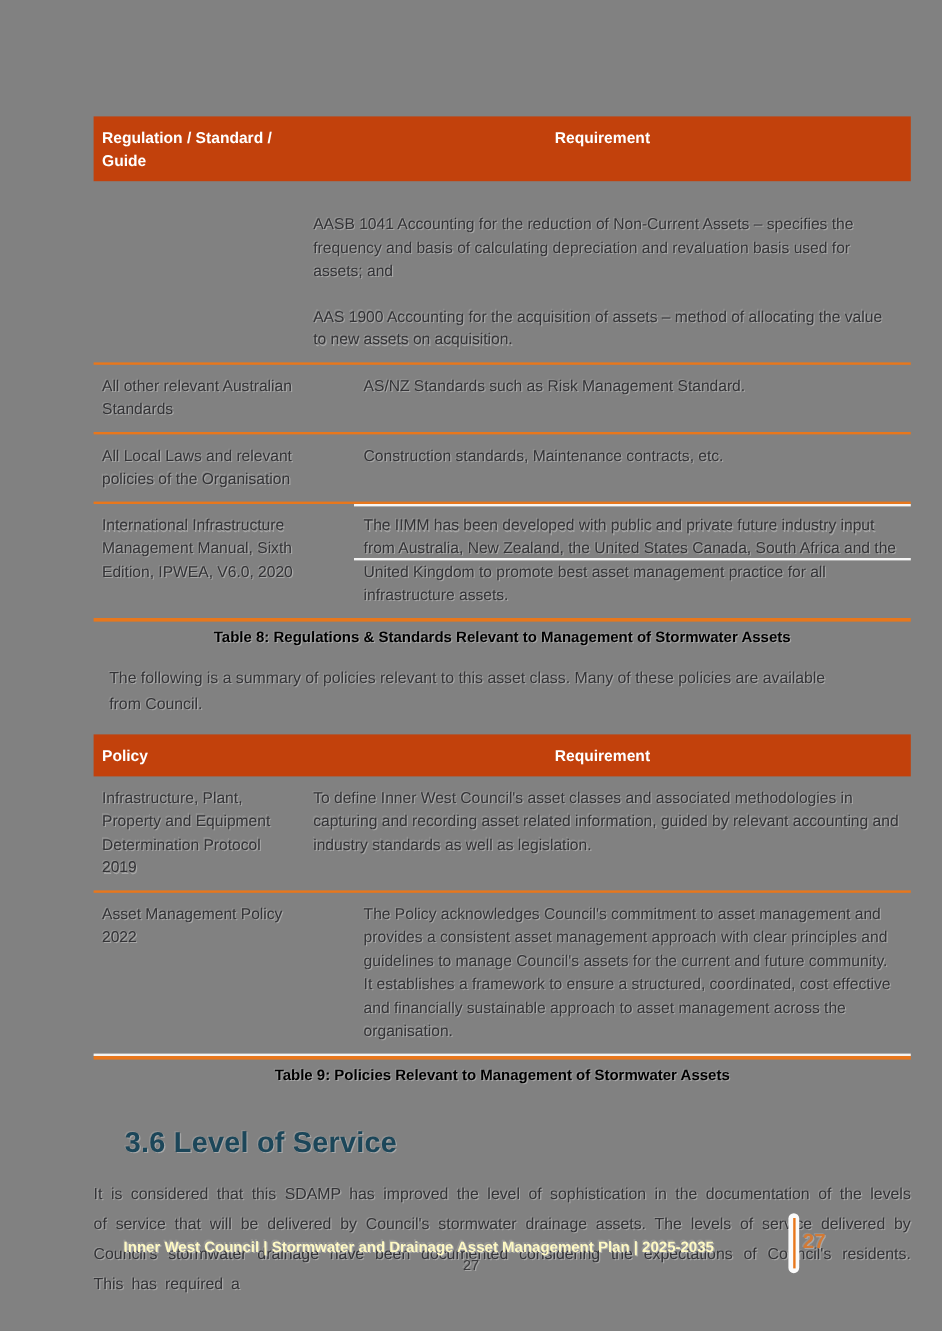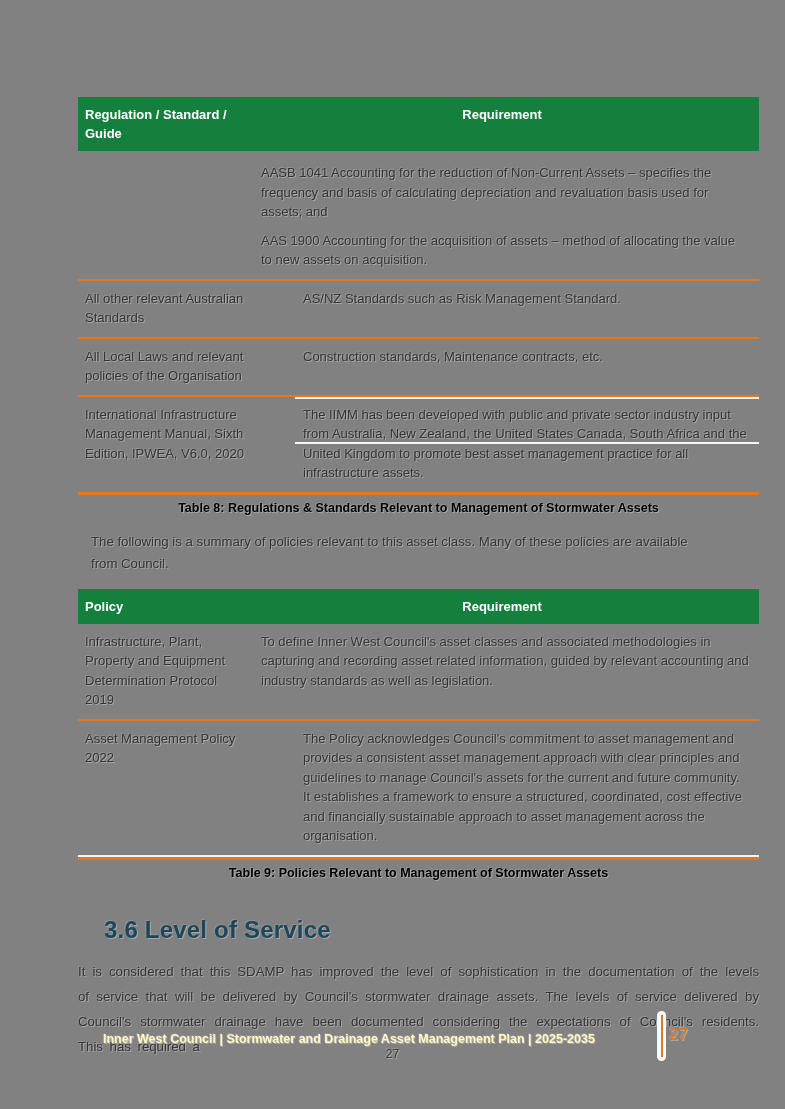--- a/index.html
+++ b/index.html
@@ -9,29 +9,29 @@
     font-family:"Liberation Sans", sans-serif;
     position:relative; overflow:hidden;
     color:#333336;
   }
   .emb { text-shadow: 1px 1px 0 rgba(255,255,255,.30), -1px -1px 0 rgba(255,255,255,.14); }
 
   .content { position:absolute; left:78px; top:97px; width:681px; }
 
   
   .tbl { width:100%; }
-  .thead { display:flex; background:#15803d; color:#fff; font-weight:bold; font-size:13px; line-height:19px; text-shadow:none; }
+  .thead { display:flex; background:#c2410c; color:#fff; font-weight:bold; font-size:13px; line-height:19px; text-shadow:none; }
   .thead .hc1 { width:164px; padding:8px 6px 8px 7px; }
   .thead .hc2 { flex:1; padding:8px 16px 8px 6px;text-align:center; }
   .tbody { border-bottom:3px solid #E8771C; }
   .trow { display:flex; font-size:13px; line-height:19.5px; }
   .trow + .trow { border-top:2px solid #E8771C;gap:42px; }
   .c1 { width:164px; padding:8px 6px 9px 7px; }
   .c2 { flex:1; padding:8px 10px 9px 6px; }
-  .c2 p { margin:4px 0 9px 0; }
+  .c2 p { margin:18px 0 9px 0; }
   .c2 p:last-child { margin-bottom:0; }
 
   
   .row-iimm .c2 { position:relative; }
   .row-iimm .c2::before { content:""; position:absolute; left:-2px; right:0; top:0px; height:2px; background:rgba(255,255,255,.92); }
   .row-iimm .c2::after  { content:""; position:absolute; left:-2px; right:0; top:45px; height:2px; background:rgba(255,255,255,.92); }
   .tbl2 .trow:last-child { border-bottom:2px solid rgba(255,255,255,.9); }
 
   .caption {
     text-align:center; font-weight:bold; font-size:12.5px;
@@ -94,21 +94,21 @@
         <div class="trow">
           <div class="c1">All other relevant Australian Standards</div>
           <div class="c2">AS/NZ Standards such as Risk Management Standard.</div>
         </div>
         <div class="trow">
           <div class="c1">All Local Laws and relevant policies of the Organisation</div>
           <div class="c2">Construction standards, Maintenance contracts, etc.</div>
         </div>
         <div class="trow row-iimm">
           <div class="c1">International Infrastructure Management Manual, Sixth Edition, IPWEA, V6.0, 2020</div>
-          <div class="c2">The IIMM has been developed with public and private sector industry input from Australia, New Zealand, the United States Canada, South Africa and the United Kingdom to promote best asset management practice for all infrastructure assets.</div>
+          <div class="c2">The IIMM has been developed with public and private future industry input from Australia, New Zealand, the United States Canada, South Africa and the United Kingdom to promote best asset management practice for all infrastructure assets.</div>
         </div>
       </div>
       <div class="caption">Table 8: Regulations &amp; Standards Relevant to Management of Stormwater Assets</div>
     </section>
 
     <p class="intro">The following is a summary of policies relevant to this asset class. Many of these policies are available from Council.</p>
 
     <section class="tbl tbl2 tbl2-wrap">
       <div class="thead">
         <div class="hc1">Policy</div>

